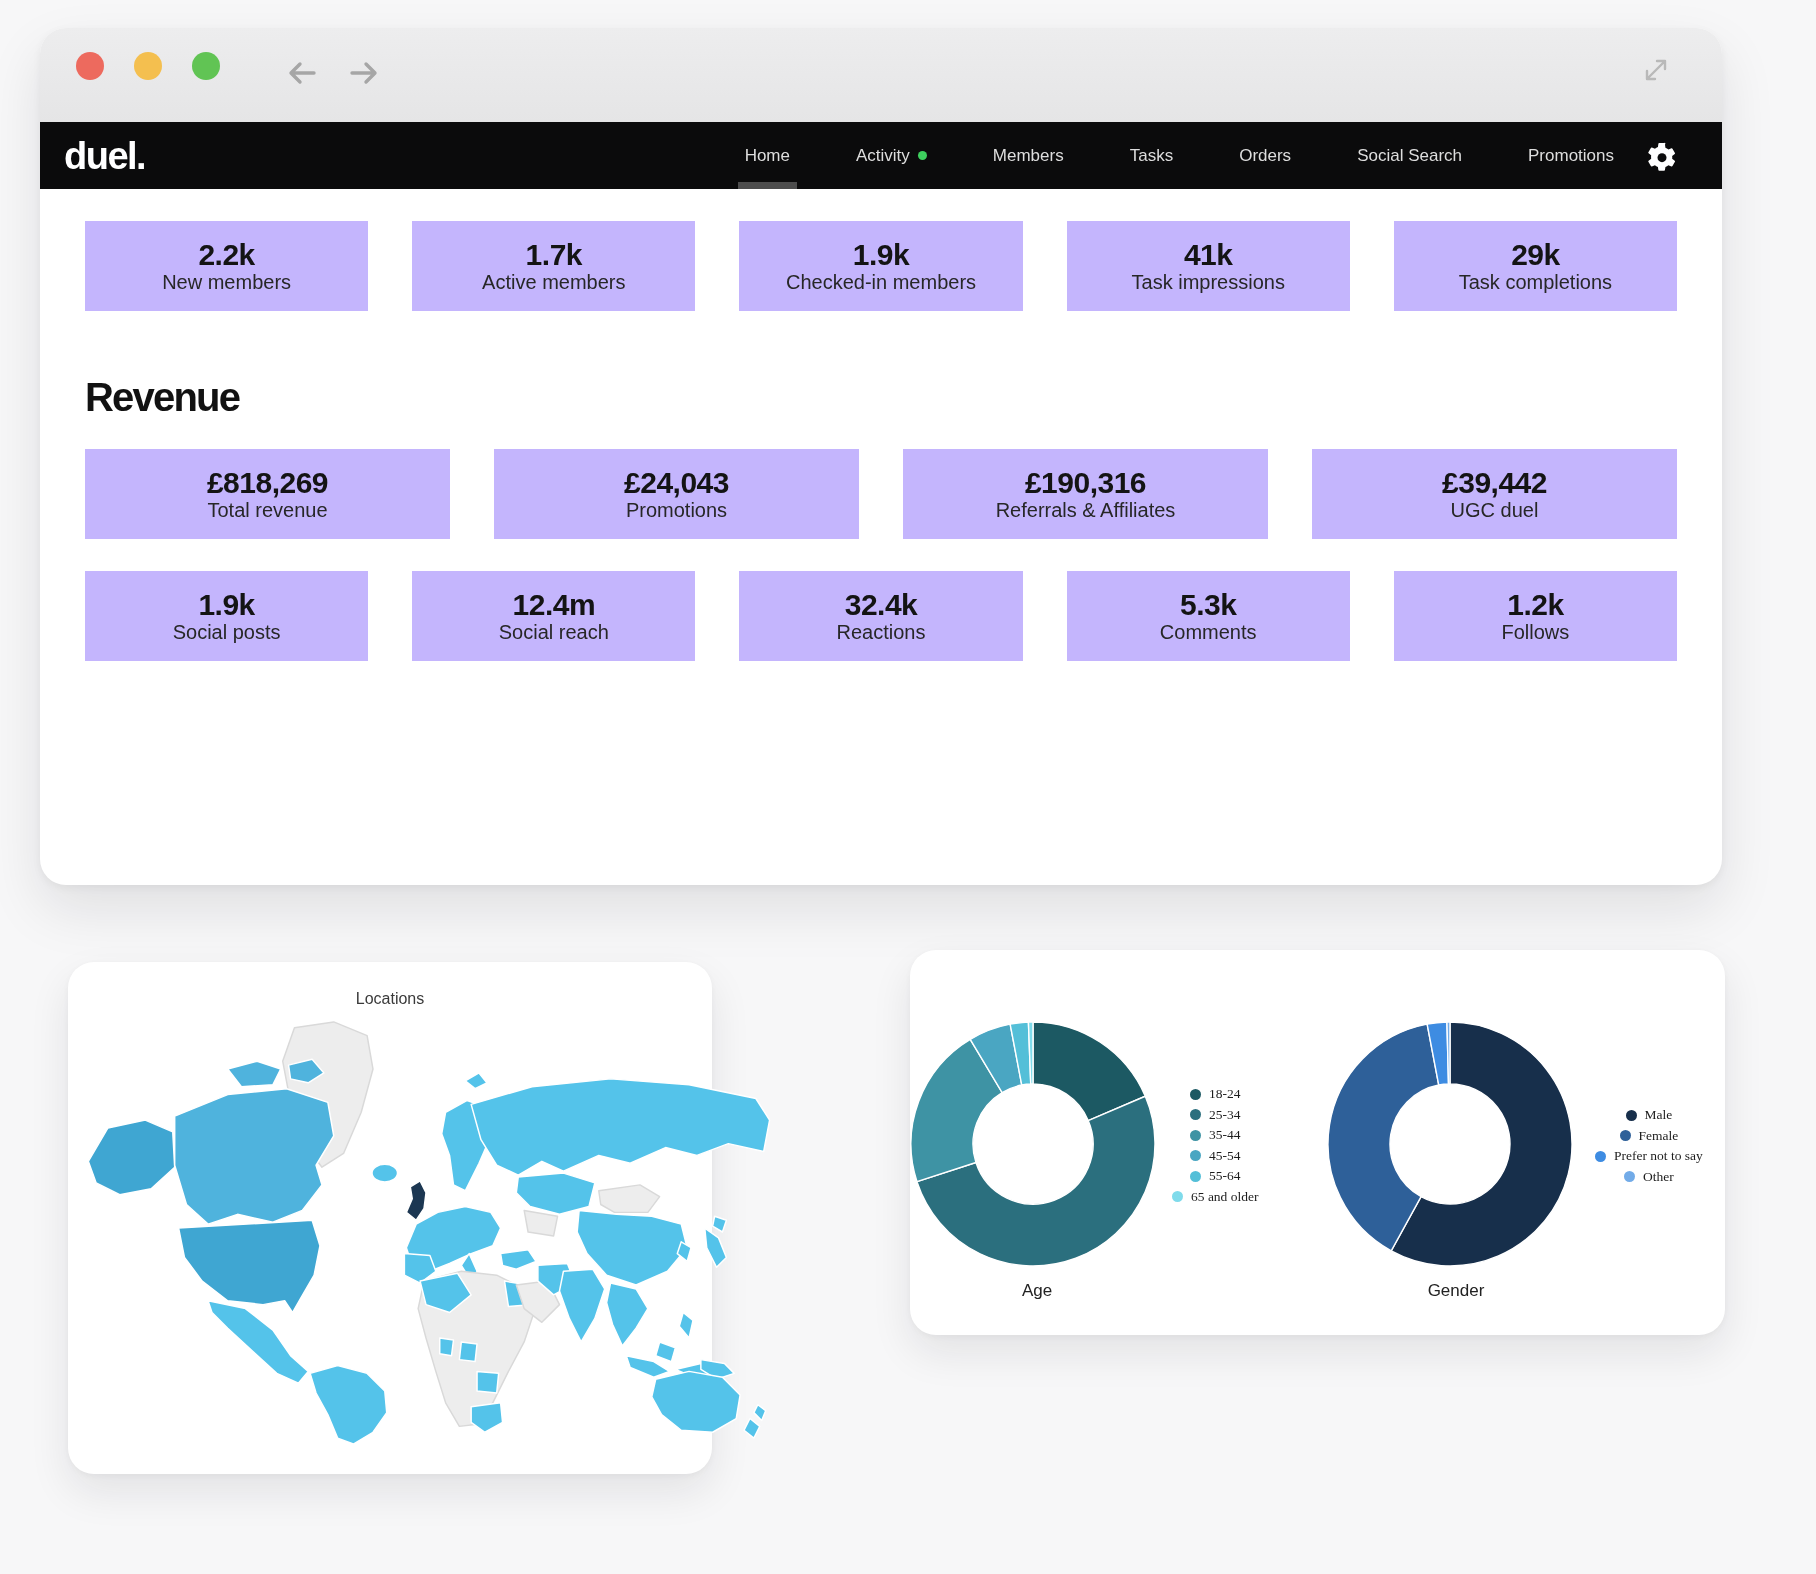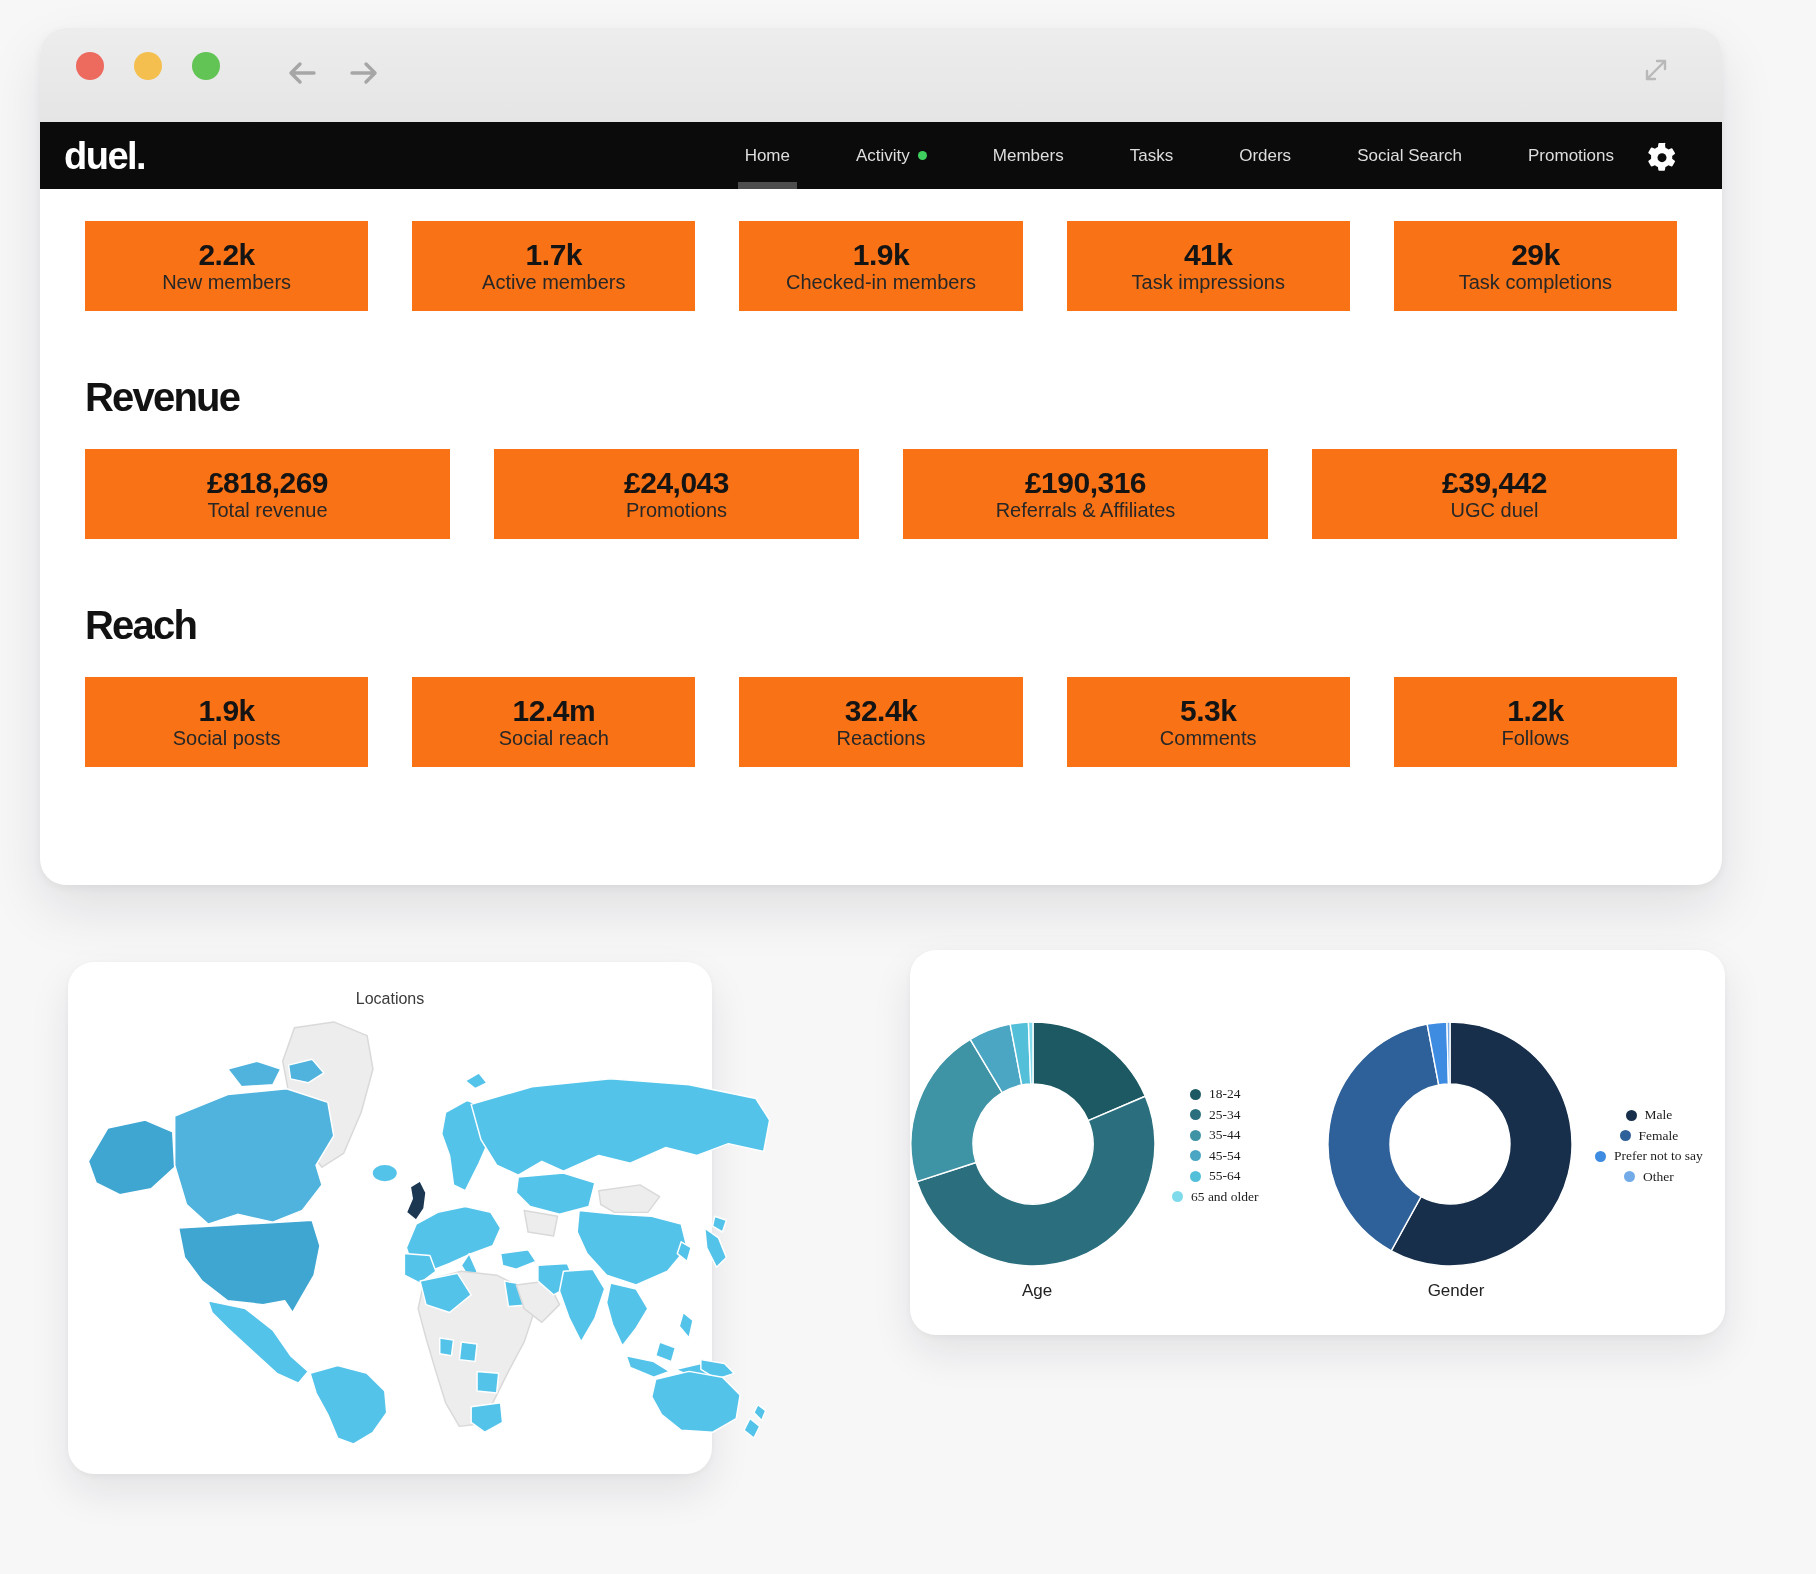--- a/index.html
+++ b/index.html
@@ -20,21 +20,21 @@
   .nav-item{position:relative;display:flex;align-items:center;padding:0 7px;color:#dedede;
     font-size:17px;cursor:pointer;white-space:nowrap;background:none;border:none;font-family:inherit;}
   .nav-item .dot{width:9px;height:9px;border-radius:50%;margin-left:8px;display:inline-block;}
   .nav-underline{position:absolute;left:0;right:0;bottom:0;height:7px;}
   .gear-btn{background:none;border:none;padding:0;margin-right:45px;cursor:pointer;width:30px;height:30px;}
 
   .content{padding:0 45px 40px 45px;}
   .section-title{margin:66px 0 0 0;font-size:40px;line-height:40px;font-weight:700;letter-spacing:-1.8px;color:#121212;}
   .section-title:first-child{margin-top:31px;}
   .card-row{display:flex;gap:44px;margin-top:32px;}
-  .stat-card{flex:1;height:90px;background:#f97316;display:flex;flex-direction:column;
+  .stat-card{flex:1;height:90px;background:#c4b5fd;display:flex;flex-direction:column;
     align-items:center;justify-content:center;gap:2px;}
   .stat-value{font-size:30px;font-weight:700;letter-spacing:-.5px;color:#141414;line-height:1;}
   .stat-label{font-size:20px;color:#272727;line-height:1;}
 
   
   .float-card{position:absolute;background:#fff;border-radius:26px;box-shadow:0 18px 42px rgba(20,20,30,.09),0 2px 6px rgba(0,0,0,.04);}
   .map-card{left:68px;top:962px;width:644px;height:512px;}
   .map-title{position:absolute;top:28px;left:0;width:100%;text-align:center;font-size:16px;color:#3a3a3a;}
   .map-svg{position:absolute;left:12px;top:56px;}
   .map-svg path,.map-svg ellipse{stroke:#fff;stroke-width:1.5;stroke-linejoin:round;}
@@ -149,21 +149,20 @@
             </div>
             <div class="stat-card">
               <div class="stat-value">£190,316</div>
               <div class="stat-label">Referrals &amp; Affiliates</div>
             </div>
             <div class="stat-card">
               <div class="stat-value">£39,442</div>
               <div class="stat-label">UGC duel</div>
             </div>
           </div>
-          <h2 class="section-title">Reach</h2>
           <div class="card-row">
             <div class="stat-card">
               <div class="stat-value">1.9k</div>
               <div class="stat-label">Social posts</div>
             </div>
             <div class="stat-card">
               <div class="stat-value">12.4m</div>
               <div class="stat-label">Social reach</div>
             </div>
             <div class="stat-card">

